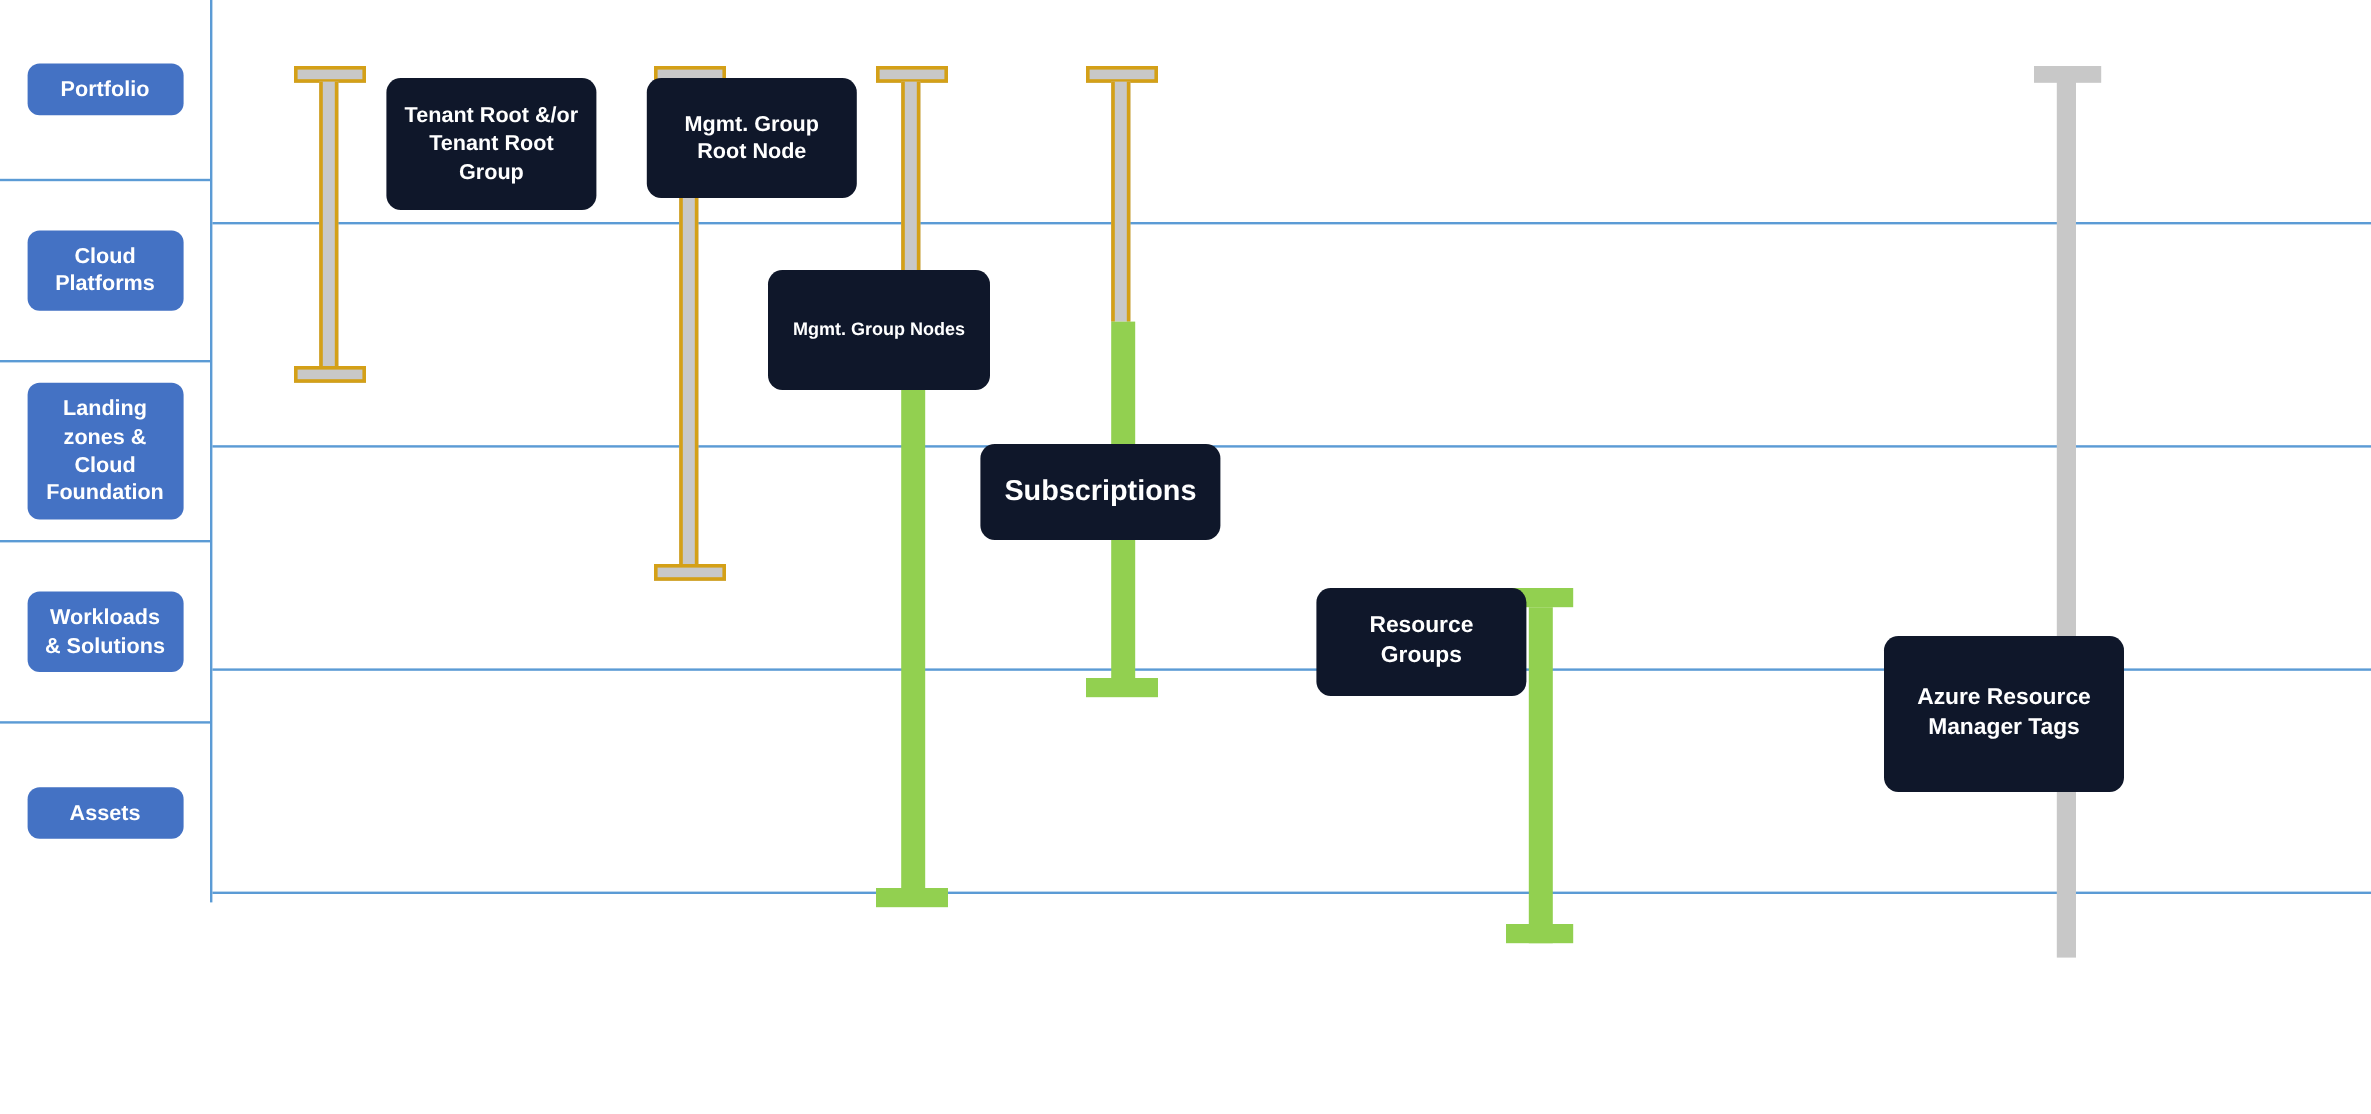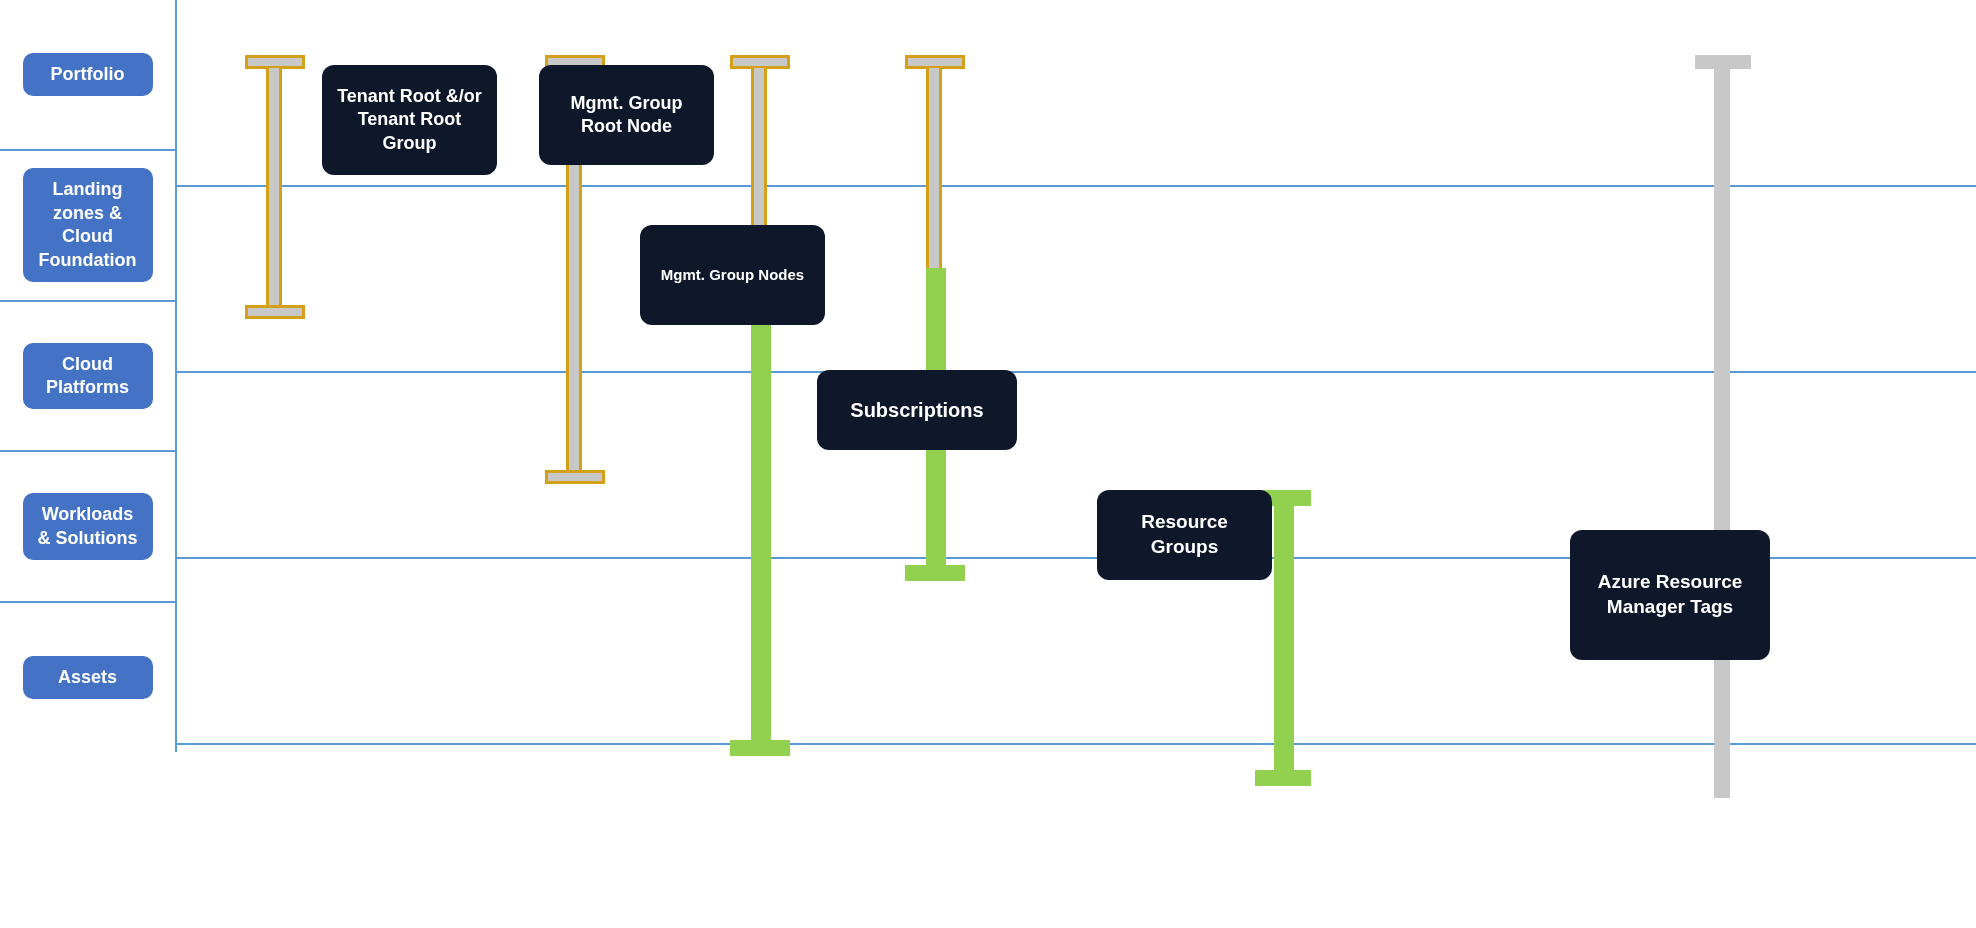--- a/index.html
+++ b/index.html
@@ -129,24 +129,24 @@
 </head>
 <body>
 
 <div class="diagram-container">
 
   <div class="labels-column">
     <div class="label-cell">
       <div class="label-box">Portfolio</div>
     </div>
     <div class="label-cell">
+      <div class="label-box">Cloud Platforms</div>
+    </div>
+    <div class="label-cell">
       <div class="label-box">Landing zones &amp; Cloud Foundation</div>
-    </div>
-    <div class="label-cell">
-      <div class="label-box">Cloud Platforms</div>
     </div>
     <div class="label-cell">
       <div class="label-box">Workloads &amp; Solutions</div>
     </div>
     <div class="label-cell" style="border-bottom: none;">
       <div class="label-box">Assets</div>
     </div>
   </div>
 
   <div class="main-area">
@@ -183,21 +183,21 @@
     <div class="node-box" style="left: 463px; top: 225px; width: 185px; height: 100px; font-size: 15px;">Mgmt. Group Nodes</div>
 
     <div class="cap-top cap-gray-yellow" style="left: 728px; top: 55px; width: 60px;"></div>
 
     <div class="connector conn-gray-yellow" style="left: 749px; top: 68px; width: 16px; height: 200px;"></div>
 
     <div class="connector conn-green" style="left: 749px; top: 268px; width: 20px; height: 310px;"></div>
 
     <div class="cap-bottom cap-green" style="left: 728px; top: 565px; width: 60px; height: 16px;"></div>
 
-    <div class="node-box" style="left: 640px; top: 370px; width: 200px; height: 80px; font-size: 20px;">Subscriptions</div>
+    <div class="node-box" style="left: 640px; top: 370px; width: 200px; height: 80px; font-size: 24px;">Subscriptions</div>
 
     <div class="cap-top cap-green" style="left: 1078px; top: 490px; width: 56px; height: 16px;"></div>
 
     <div class="connector conn-green" style="left: 1097px; top: 506px; width: 20px; height: 280px;"></div>
 
     <div class="cap-bottom cap-green" style="left: 1078px; top: 770px; width: 56px; height: 16px;"></div>
 
     <div class="node-box" style="left: 920px; top: 490px; width: 175px; height: 90px; font-size: 19px;">Resource Groups</div>
 
 

